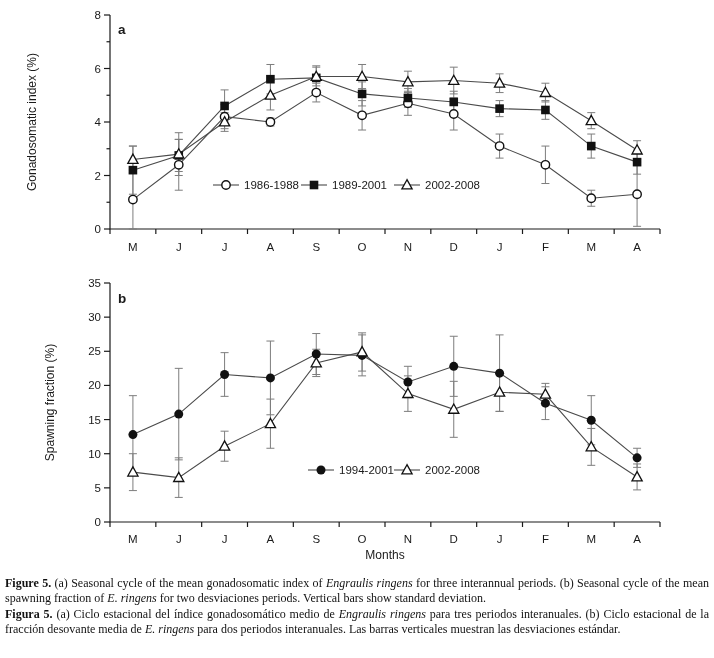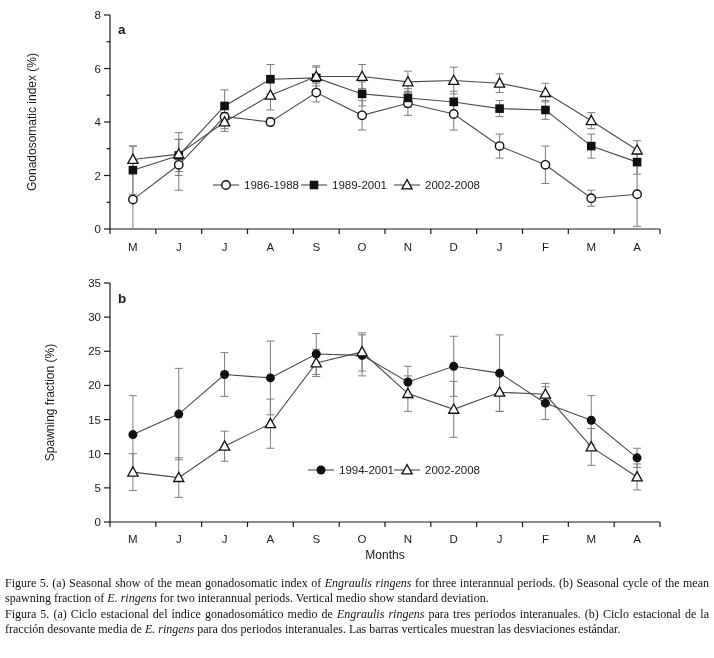--- a/index.html
+++ b/index.html
@@ -3,21 +3,21 @@
 <meta charset="utf-8">
 <style>
   html,body{margin:0;padding:0;background:#e8e8e8;}
   #page{position:relative;width:714px;height:658px;background:#ffffff;margin:0 auto;
         font-family:"Liberation Sans",sans-serif;overflow:hidden;}
   #charts{position:absolute;left:0;top:0;}
   #caption{position:absolute;left:5px;top:576px;width:704px;
            font-family:"Liberation Serif",serif;font-size:12px;line-height:15.3px;
            color:#121212;text-align:justify;}
   #caption .cap-p{margin:0;}
-  #caption .b{font-weight:normal;margin-top:13px;}
+  #caption .b{font-weight:bold;margin-top:13px;}
   #caption .i{font-style:italic;font-family:Liberation Serif, serif;}
   svg text{fill:#1a1a1a;}
 </style>
 </head>
 <body>
 
 <div id="page">
   <svg id="charts" width="714" height="575" viewBox="0 0 714 575">
       <g>
         <g stroke="#1a1a1a" stroke-width="1.2">
@@ -397,16 +397,16 @@
           <line x1="308" y1="470" x2="334" y2="470" stroke="#4a4a4a" stroke-width="1.1"></line>
           <circle cx="321" cy="470" r="4.5" fill="#111111"></circle>
           <text x="339" y="474" font-size="11.5px">1994-2001</text>
           <line x1="394" y1="470" x2="420" y2="470" stroke="#4a4a4a" stroke-width="1.1"></line>
           <path d="M 407 464.7 L 401.9 473.9 L 412.1 473.9 Z" fill="#fff" stroke="#111111" stroke-width="1.3"></path>
           <text x="425" y="474" font-size="11.5px">2002-2008</text>
         </g>
       </g>
     </svg>
   <div id="caption">
-      <div class="cap-p"><span class="b">Figure 5.</span><span> (a) Seasonal show of the mean gonadosomatic index of </span><span class="i">Engraulis ringens</span><span> for three interannual periods. (b) Seasonal cycle of the mean spawning fraction of </span><span class="i">E. ringens</span><span> for two interannual periods. Vertical medio show standard deviation.</span></div>
+      <div class="cap-p"><span class="b">Figure 5.</span><span> (a) Seasonal cycle of the mean gonadosomatic index of </span><span class="i">Engraulis ringens</span><span> for three interannual periods. (b) Seasonal cycle of the mean spawning fraction of </span><span class="i">E. ringens</span><span> for two desviaciones periods. Vertical bars show standard deviation.</span></div>
       <div class="cap-p"><span class="b">Figura 5.</span><span> (a) Ciclo estacional del índice gonadosomático medio de </span><span class="i">Engraulis ringens</span><span> para tres periodos interanuales. (b) Ciclo estacional de la fracción desovante media de </span><span class="i">E. ringens</span><span> para dos periodos interanuales. Las barras verticales muestran las desviaciones estándar.</span></div>
     </div>
 </div>
 
 </body></html>

